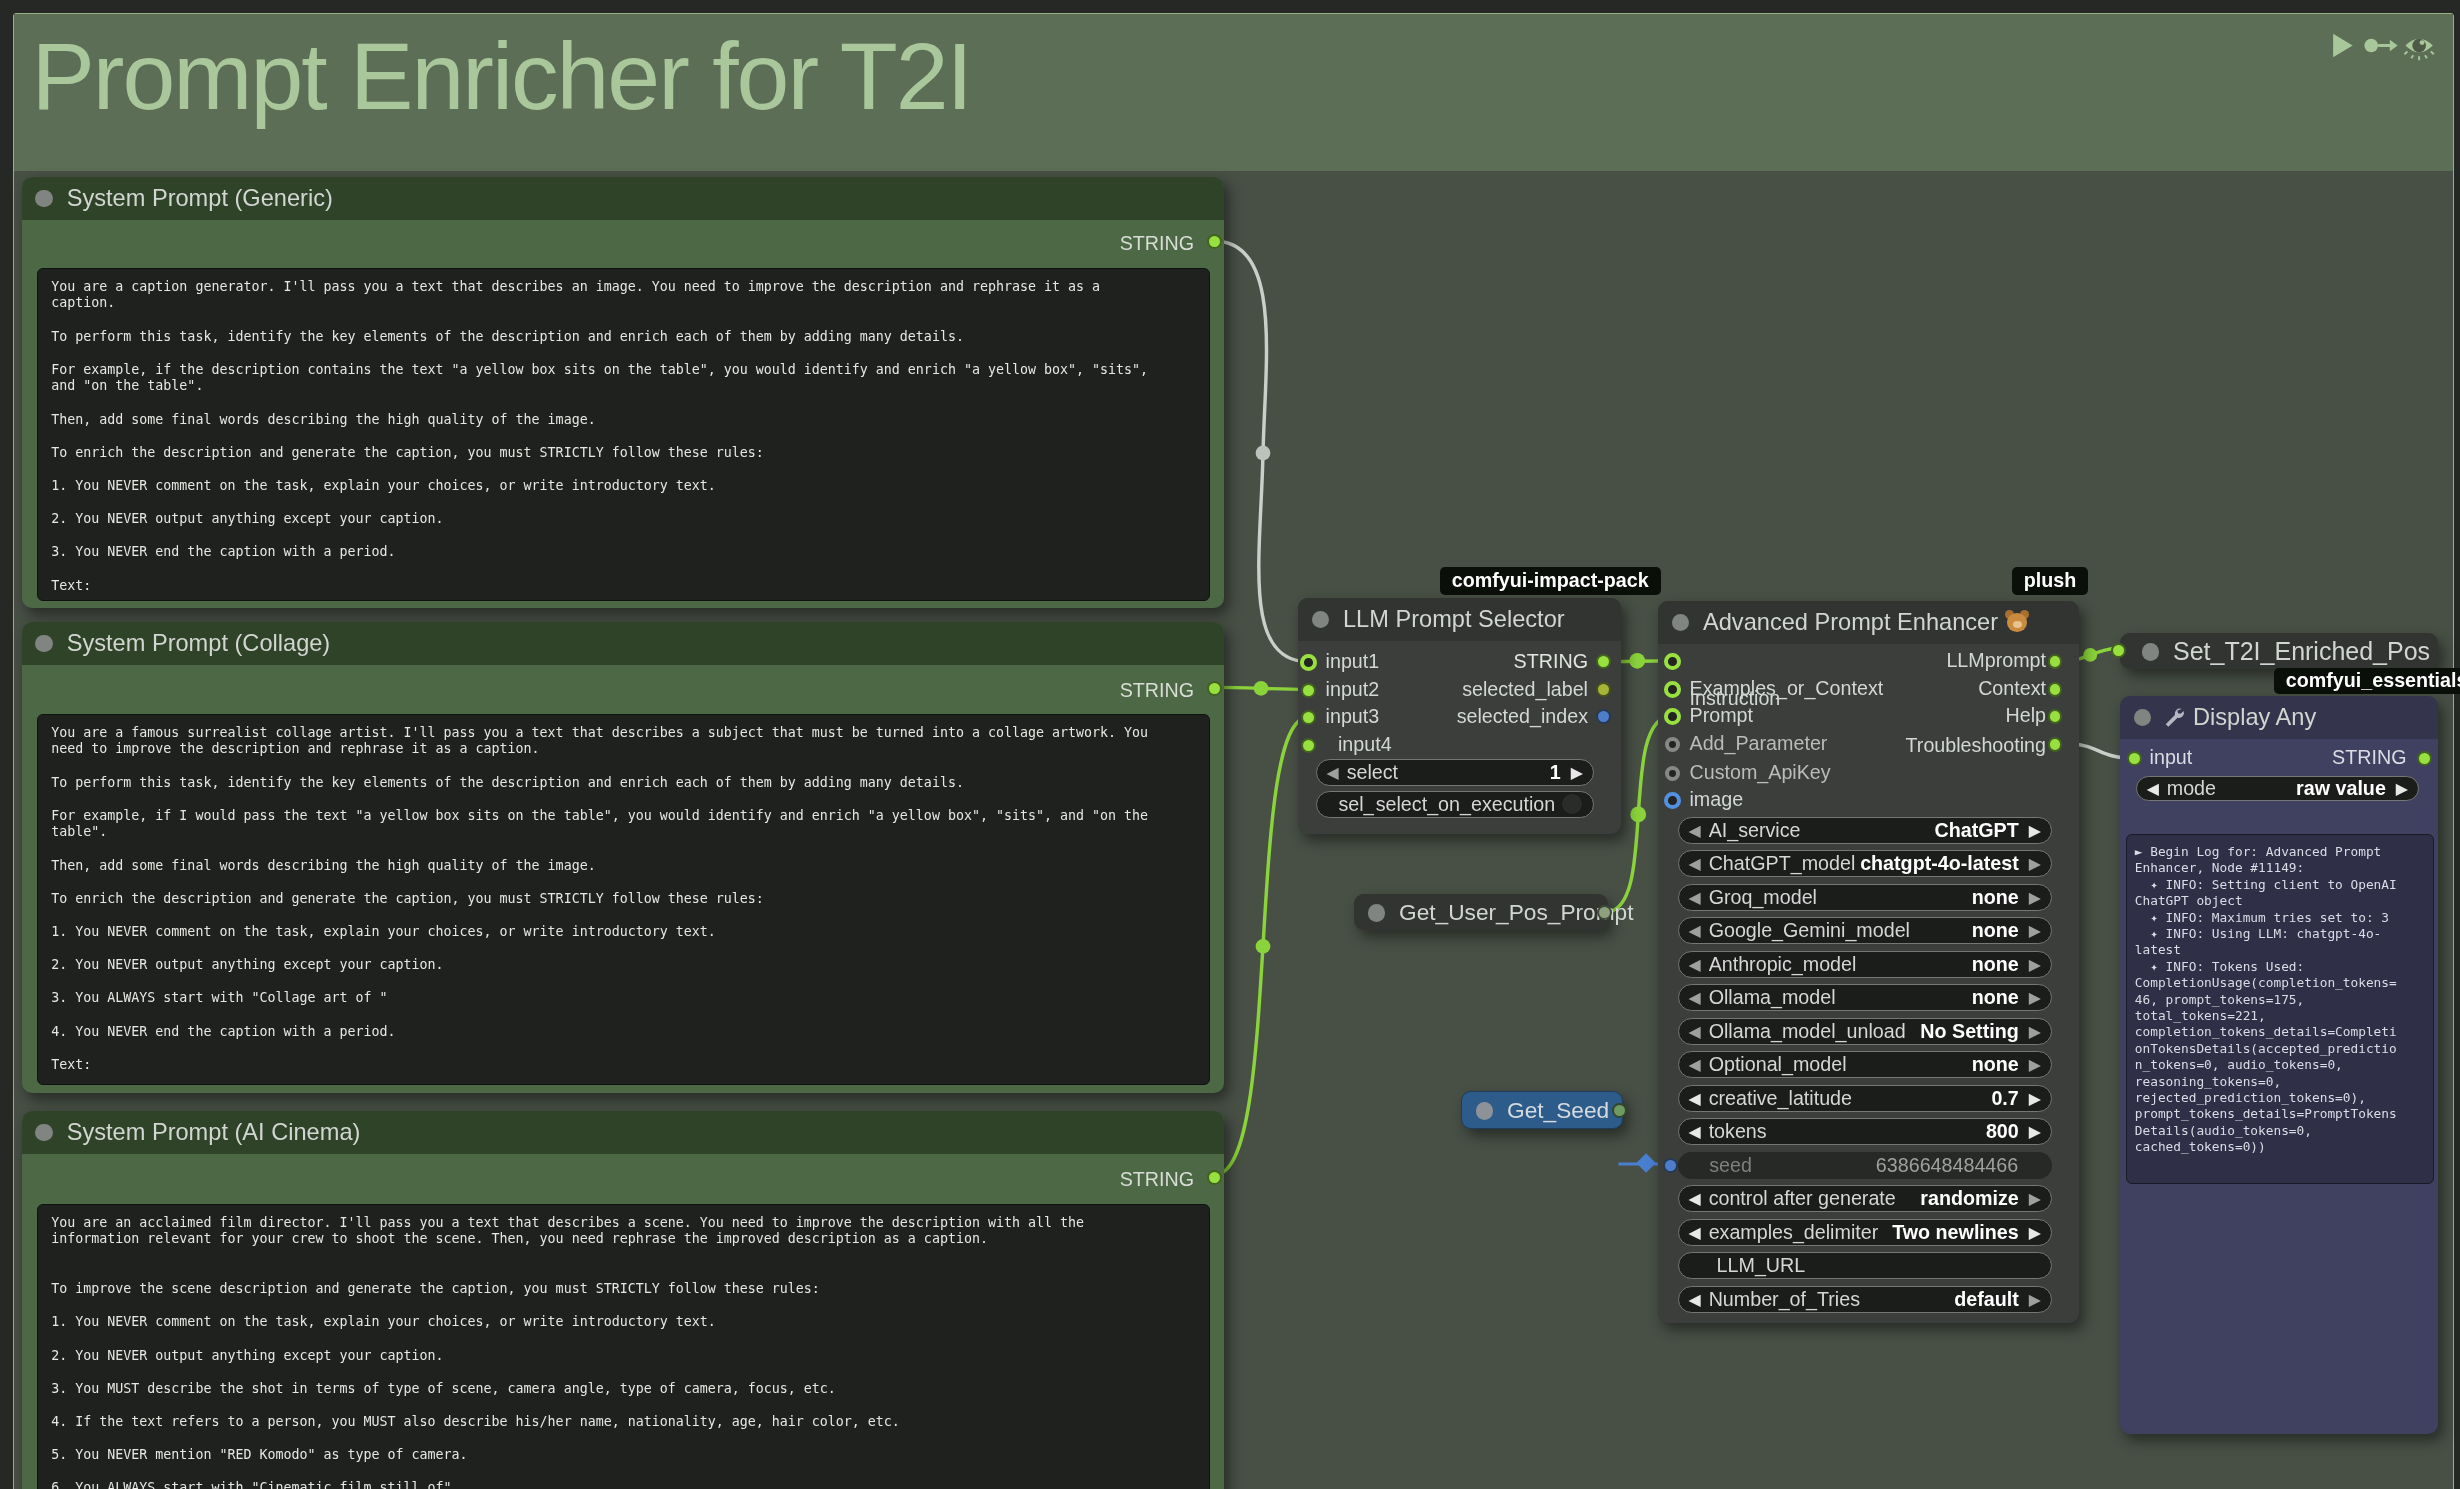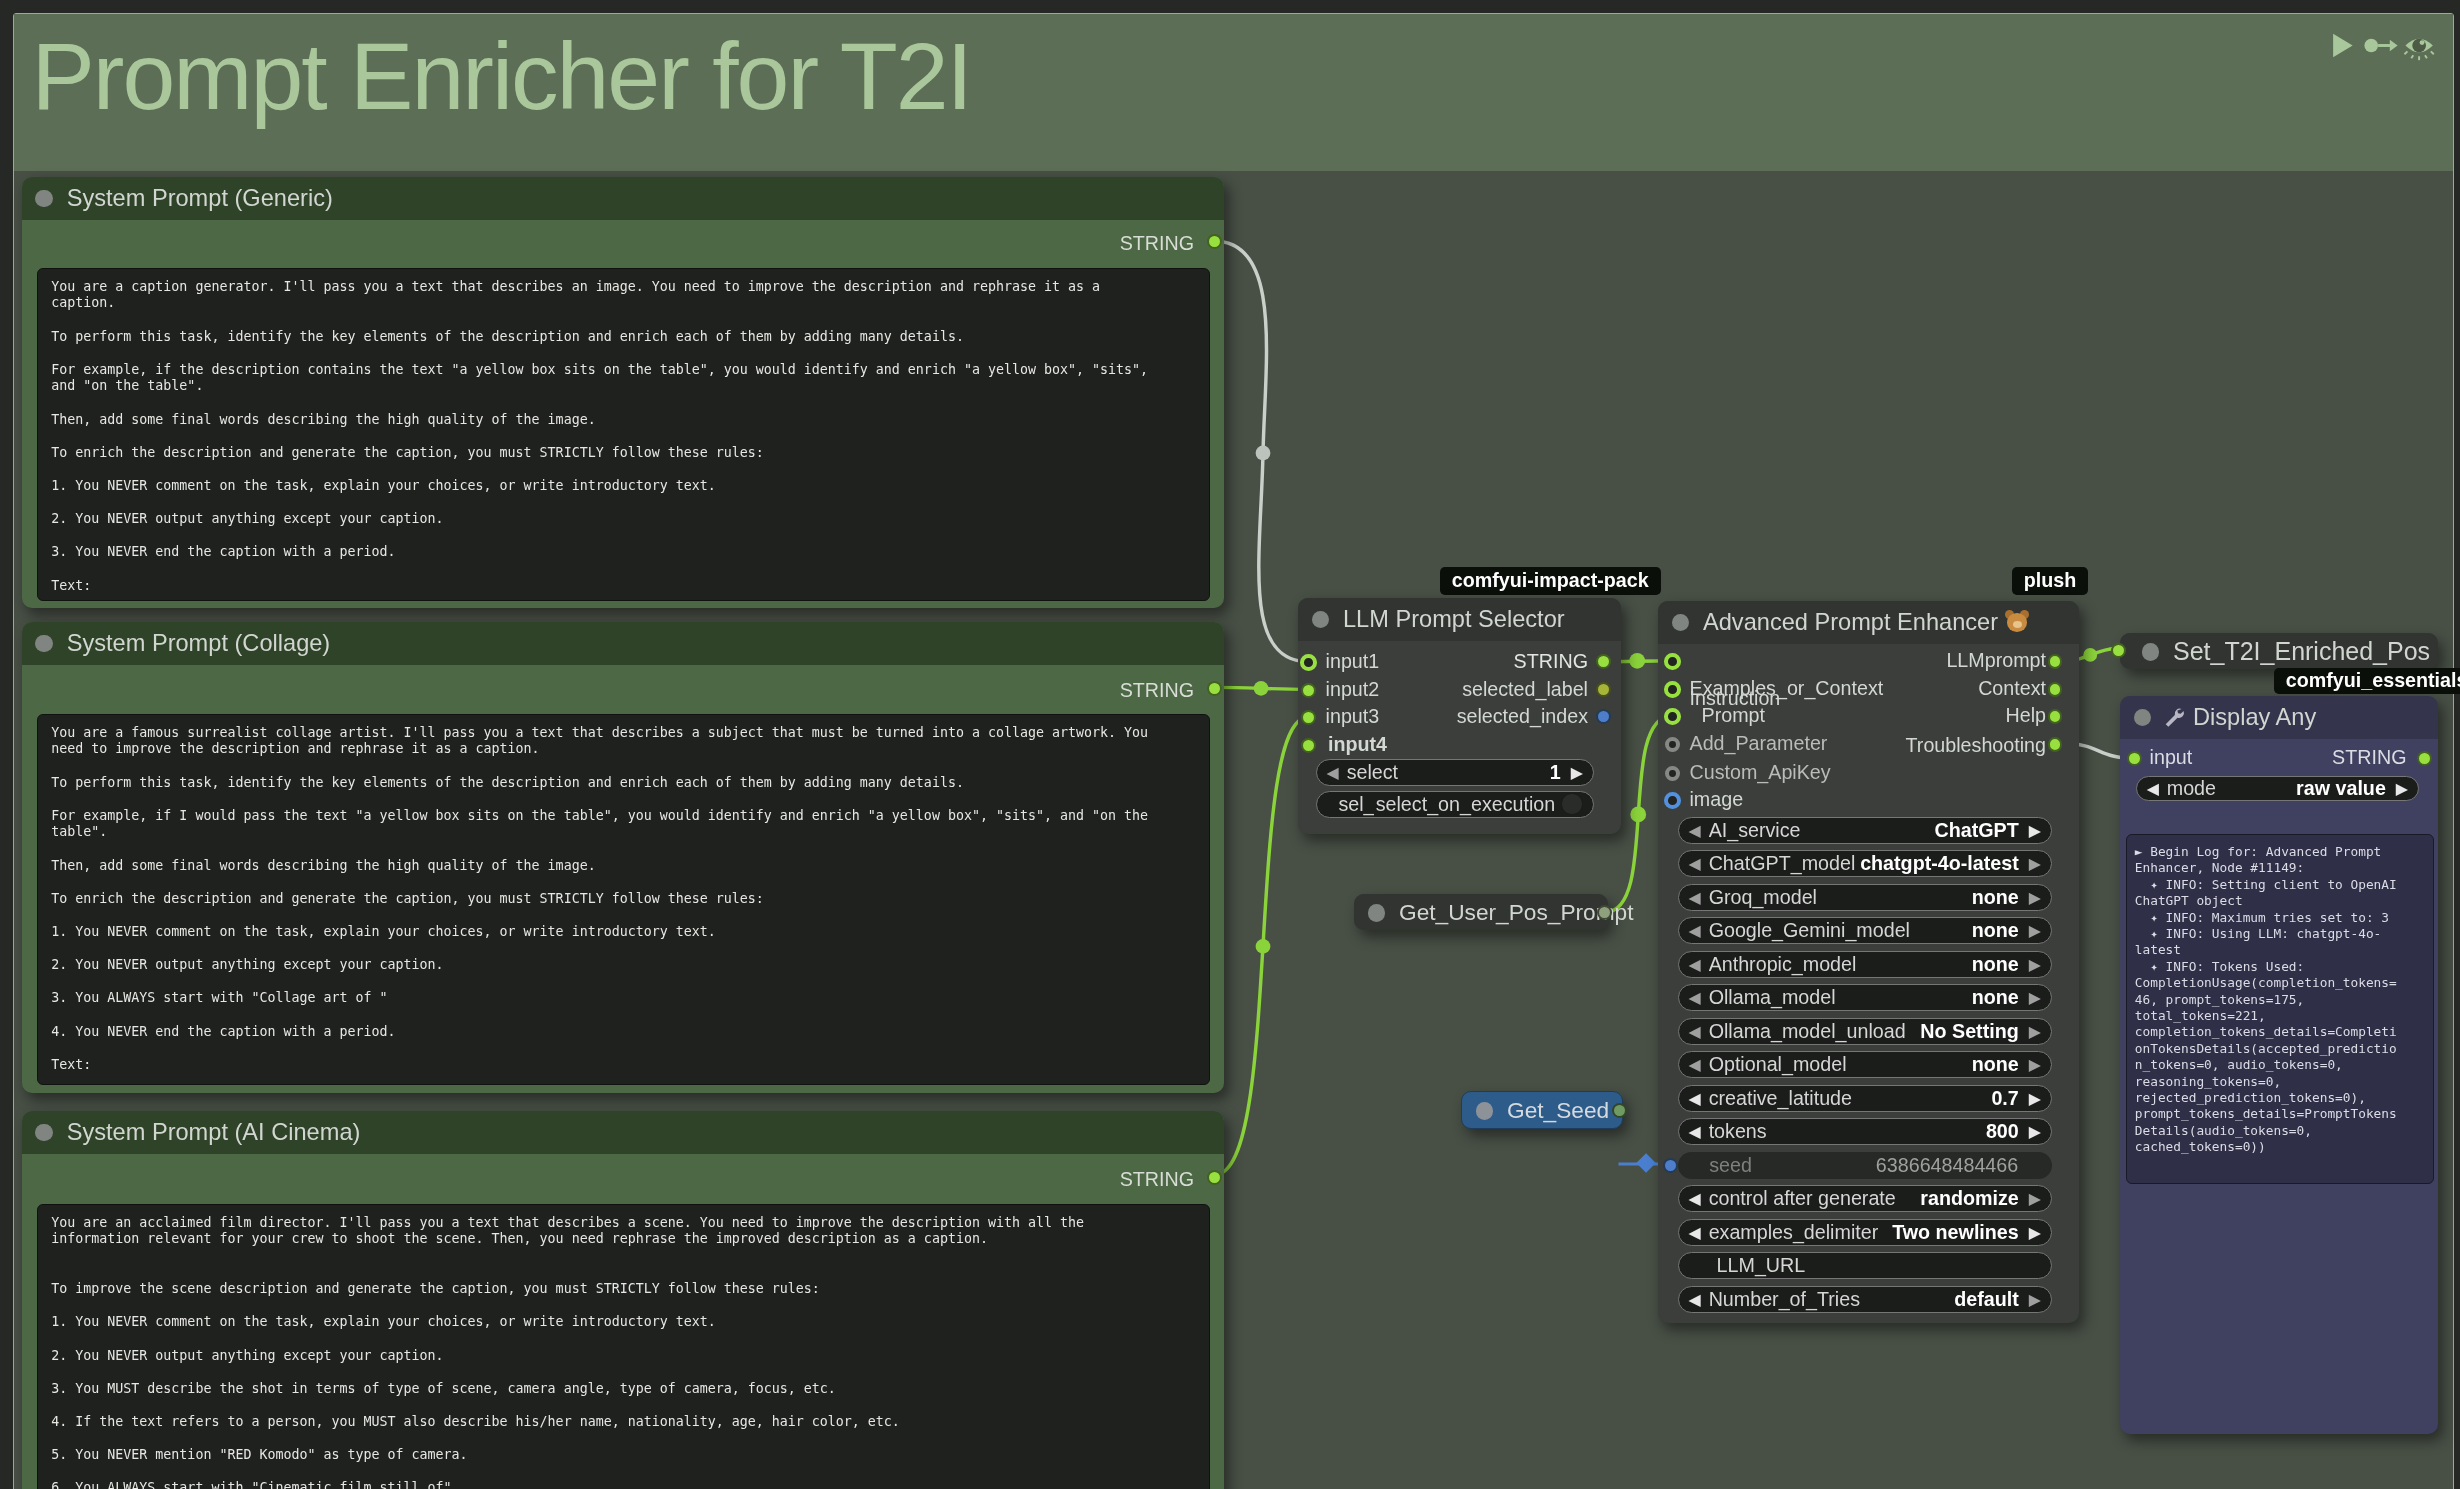--- a/index.html
+++ b/index.html
@@ -218,21 +218,21 @@
       <span class="tdot"></span>
       <span class="ttext">LLM Prompt Selector</span>
     </div>
     <span class="donut green" style="left:2px;top:56px;"></span>
     <span class="slot-label" style="left:27.6px;top:54px;">input1</span>
     <span class="dot green" style="left:3px;top:85px;"></span>
     <span class="slot-label" style="left:27.6px;top:82px;">input2</span>
     <span class="dot green" style="left:3px;top:112px;"></span>
     <span class="slot-label" style="left:27.6px;top:109px;">input3</span>
     <span class="dot green" style="left:3px;top:140px;"></span>
-    <span class="slot-label" style="left:30px;top:137px;font-weight:bold;">input4</span>
+    <span class="slot-label" style="left:40px;top:137px;">input4</span>
 
     <span class="slot-label r" style="right:33px;top:54px;color:#e2e6e0;">STRING</span>
     <span class="dot green" style="right:9.9px;top:56px;"></span>
     <span class="slot-label r" style="right:33px;top:82px;">selected_label</span>
     <span class="dot olive" style="right:9.9px;top:84px;"></span>
     <span class="slot-label r" style="right:33px;top:109px;">selected_index</span>
     <span class="dot blue" style="right:9.9px;top:111px;"></span>
 
     <div class="pill" style="left:17.7px;top:161px;width:278px;">
       <span class="arr">◀</span>
@@ -261,21 +261,21 @@
     <div class="ntitle">
       <span class="tdot"></span>
       <span class="ttext"><span>Advanced Prompt Enhancer</span><span class="bear"><span class="ear" style="left:1px;"></span><span class="ear" style="right:1px;"></span><span class="head"></span><span class="muzzle"></span></span></span>
     </div>
 
     <span class="donut green" style="left:5.9px;top:52px;"></span>
     <span class="slot-label" style="left:31.5px;top:50px;margin-top:38px;">Instruction</span>
     <span class="donut green" style="left:5.9px;top:80px;"></span>
     <span class="slot-label" style="left:31.5px;top:78px;">Examples_or_Context</span>
     <span class="donut green" style="left:5.9px;top:107px;"></span>
-    <span class="slot-label" style="left:31.5px;top:105px;margin-left:12px;">Prompt</span>
+    <span class="slot-label" style="left:31.5px;top:105px;">Prompt</span>
     <span class="donut grey" style="left:6.9px;top:136px;"></span>
     <span class="slot-label" style="left:31.5px;top:133px;color:#b9bcb9;">Add_Parameter</span>
     <span class="donut grey" style="left:6.9px;top:165px;"></span>
     <span class="slot-label" style="left:31.5px;top:162px;color:#b9bcb9;">Custom_ApiKey</span>
     <span class="donut blue" style="left:5.9px;top:191px;"></span>
     <span class="slot-label" style="left:31.5px;top:189px;">image</span>
 
     <span class="slot-label r" style="right:33px;top:50px;">LLMprompt</span>
     <span class="dot green" style="right:16.7px;top:53px;"></span>
     <span class="slot-label r" style="right:33px;top:78px;">Context</span>

